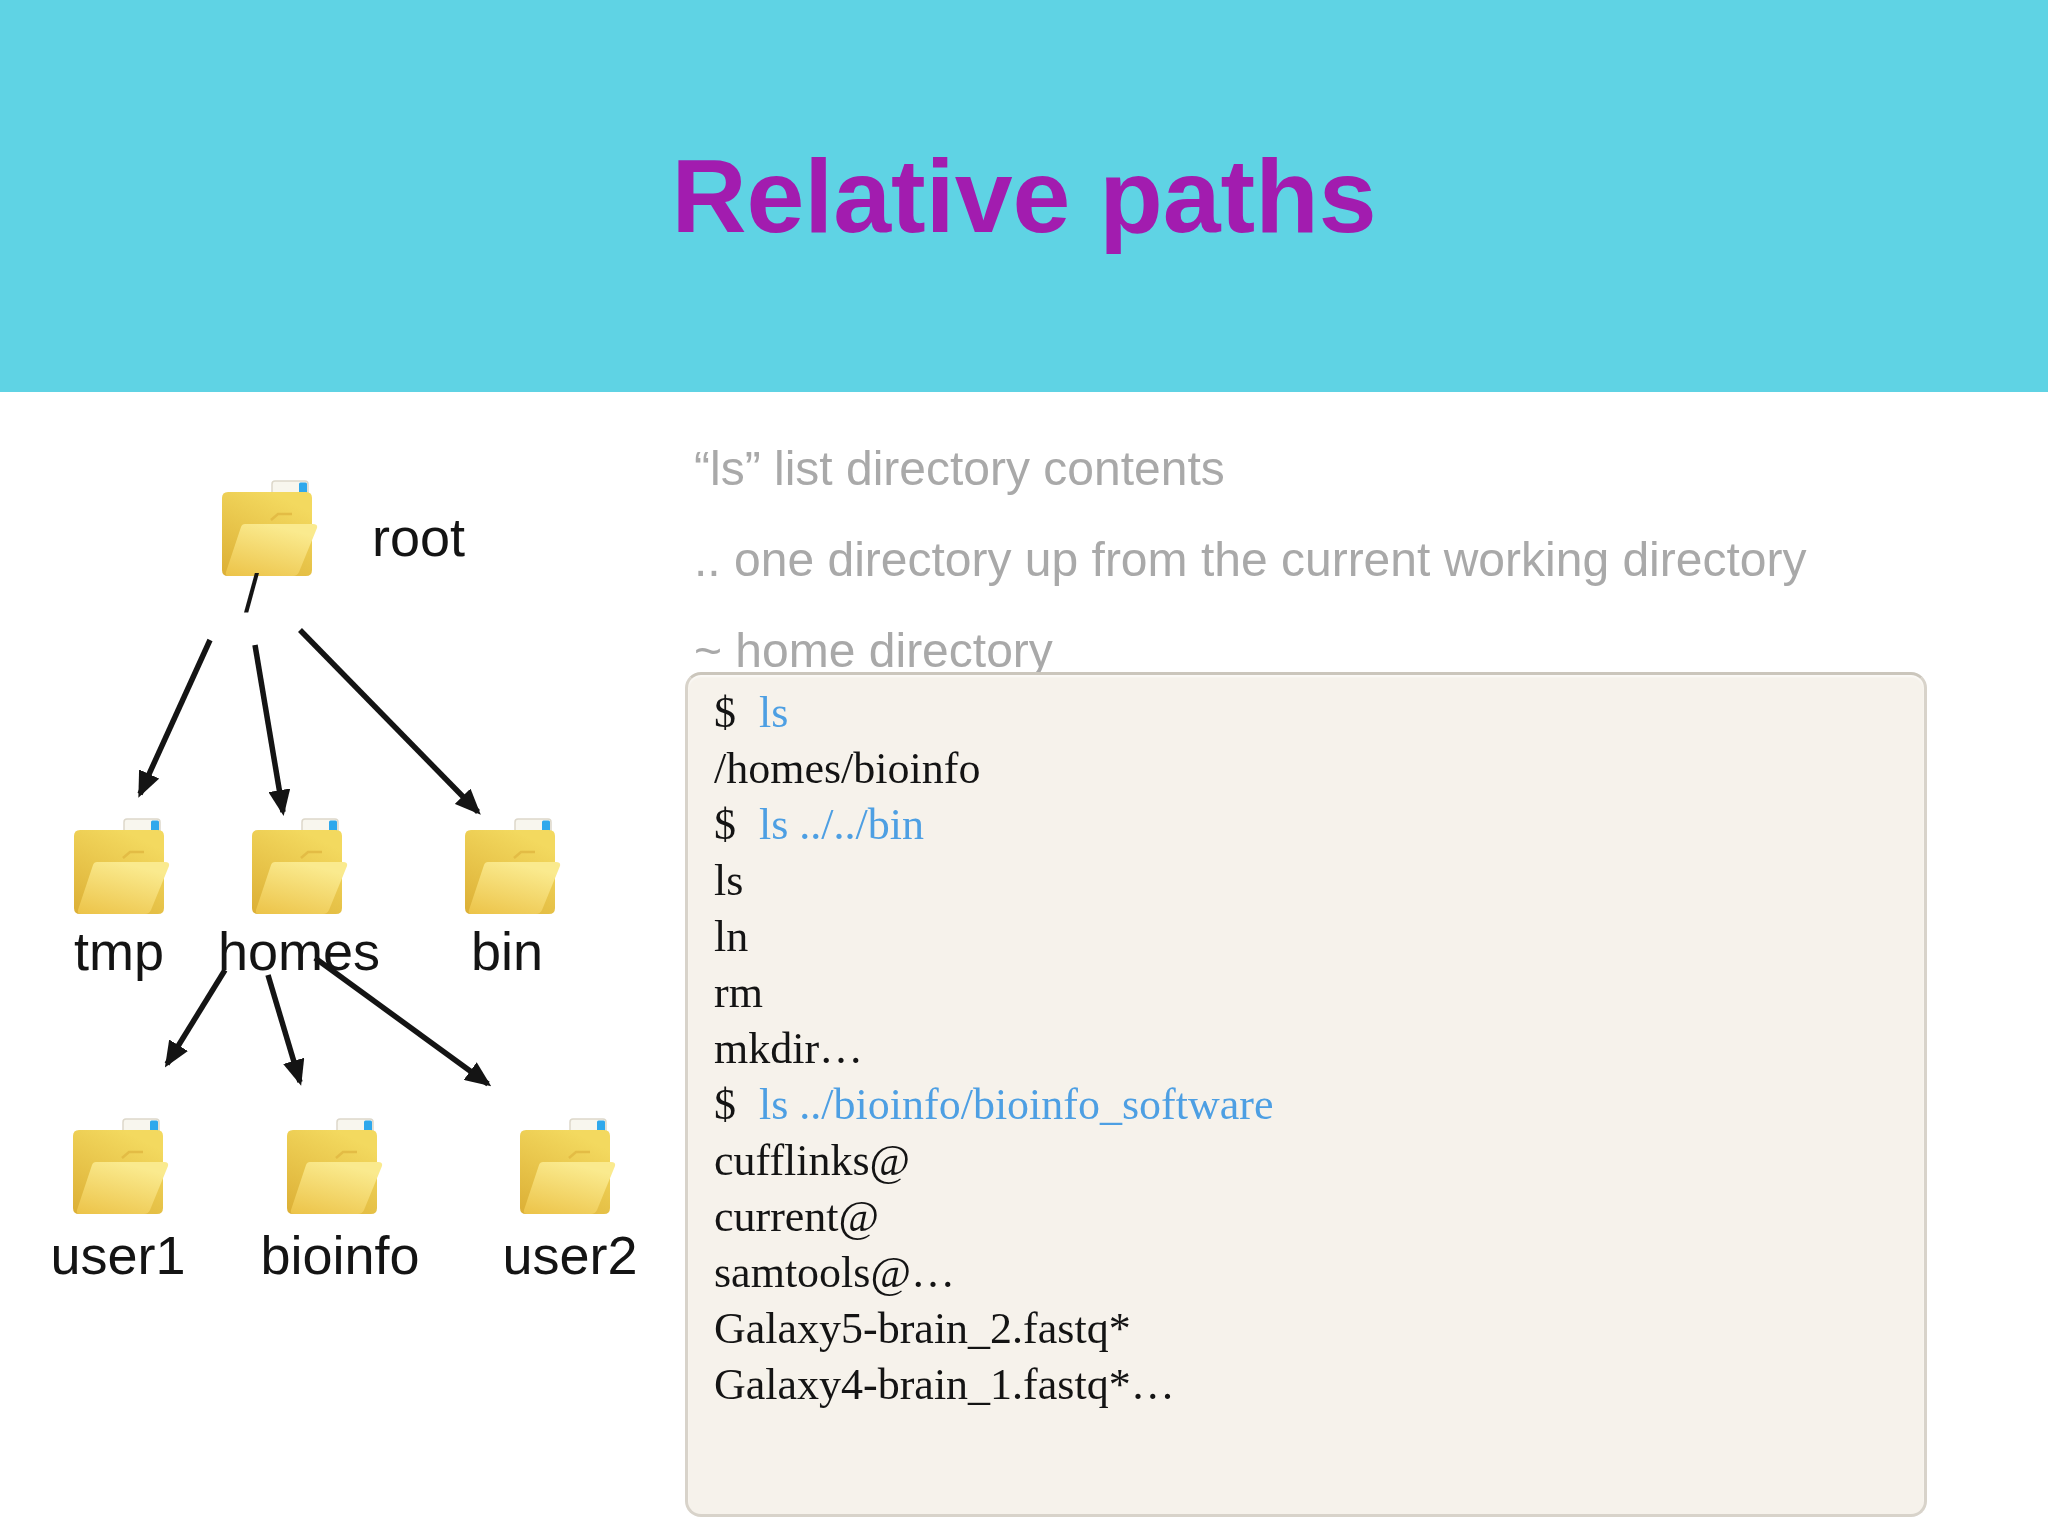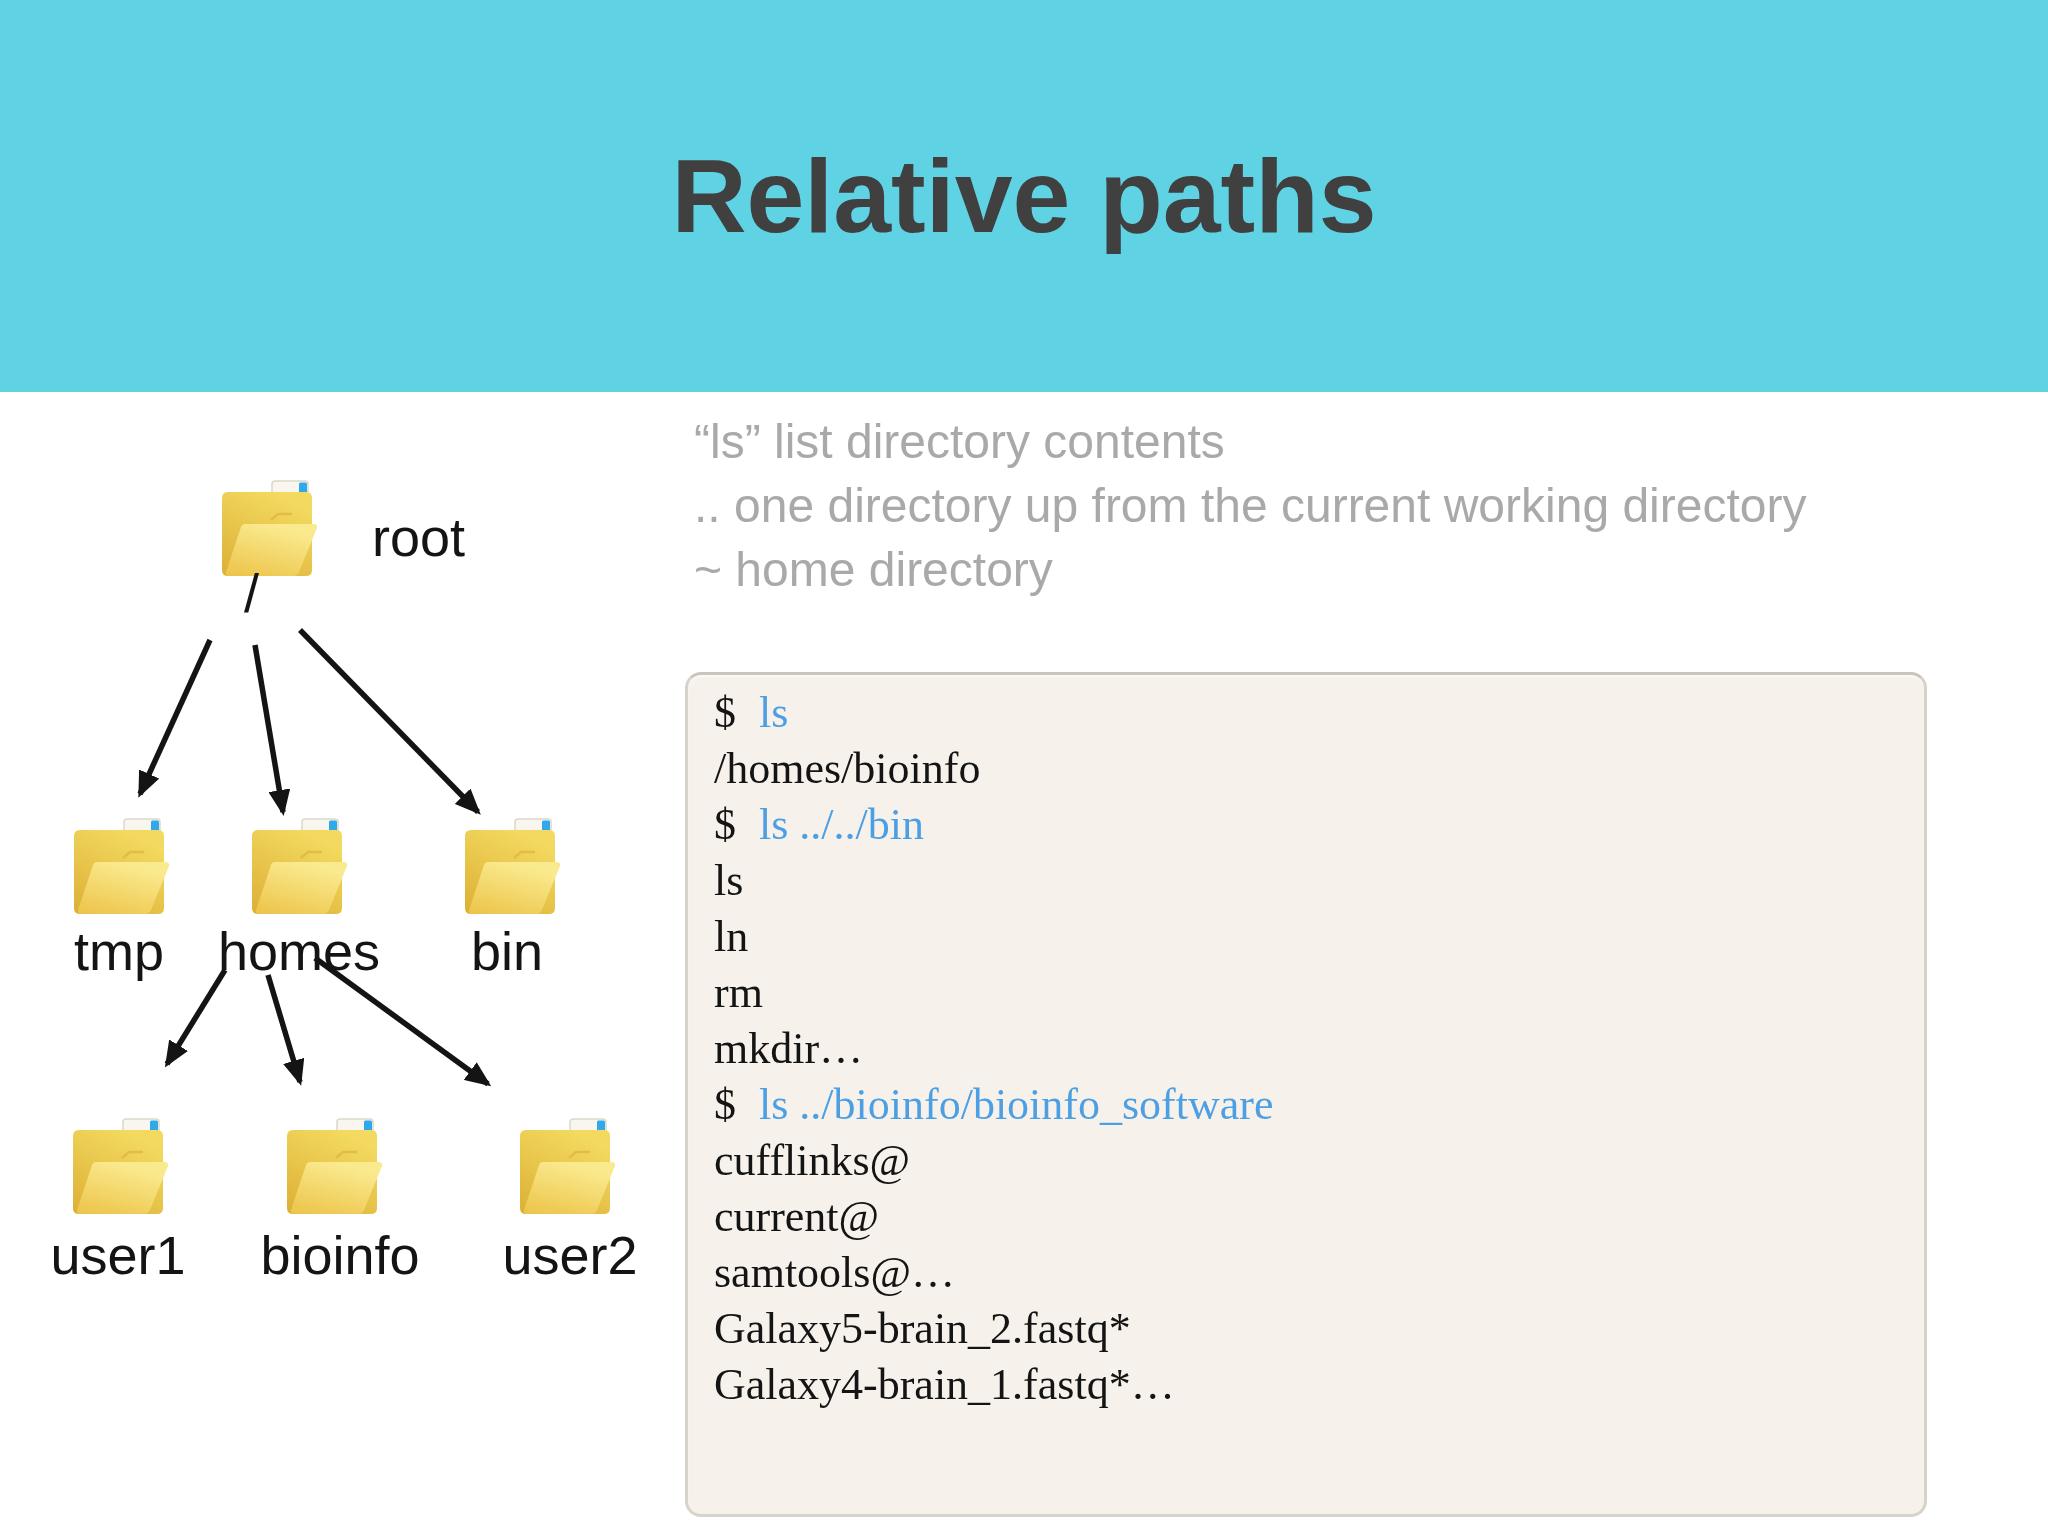--- a/index.html
+++ b/index.html
@@ -11,33 +11,33 @@
     --ink:#141414;
   }
   *{margin:0;padding:0;box-sizing:border-box}
   html,body{width:2048px;height:1536px;overflow:hidden;background:#fff}
   .slide{position:relative;width:2048px;height:1536px;background:#fff;
          font-family:"Liberation Sans", sans-serif;}
 
   
   .banner{position:absolute;left:0;top:0;width:2048px;height:392px;
           background:var(--banner);display:flex;align-items:center;justify-content:center;}
-  .banner h1{color:#404040;font-size:104px;font-weight:bold;letter-spacing:0;}
+  .banner h1{color:#a21caf;font-size:104px;font-weight:bold;letter-spacing:0;}
 
   
   .tree{position:absolute;left:0;top:392px;width:700px;height:1000px;text-align:right;}
   .folder{position:absolute;width:104px;height:100px;}
   .tree-label{position:absolute;font-size:54px;color:var(--ink);white-space:nowrap;line-height:1.1;}
   .centered{transform:translateX(-50%);}
   .arrows{position:absolute;left:0;top:0;width:700px;height:1000px;}
   .arrows line{stroke:var(--ink);stroke-width:5.5px;}
 
   
   .defs-block{position:absolute;left:694px;top:410px;}
-  .def-line{font-size:48px;line-height:64px;color:var(--gray-text);white-space:nowrap;}
+  .def-line{font-size:48px;line-height:64px;color:var(--gray-text);white-space:nowrap;margin-top:27px;}
 
   
   .terminal{position:absolute;left:685px;top:672px;width:1242px;height:845px;
             background:var(--term-bg);border:3px solid var(--term-border);
             border-top-color:#CBC6BC;border-radius:16px;
             padding:10px 26px;overflow:hidden;
             box-shadow:inset 0 2px 2px rgba(255,255,255,.6);}
   .term-line{font-family:Liberation Serif, serif;font-size:44px;line-height:56px;
              color:var(--ink);white-space:pre;}
   .term-line .prompt{color:var(--ink);padding-right:12px;}

